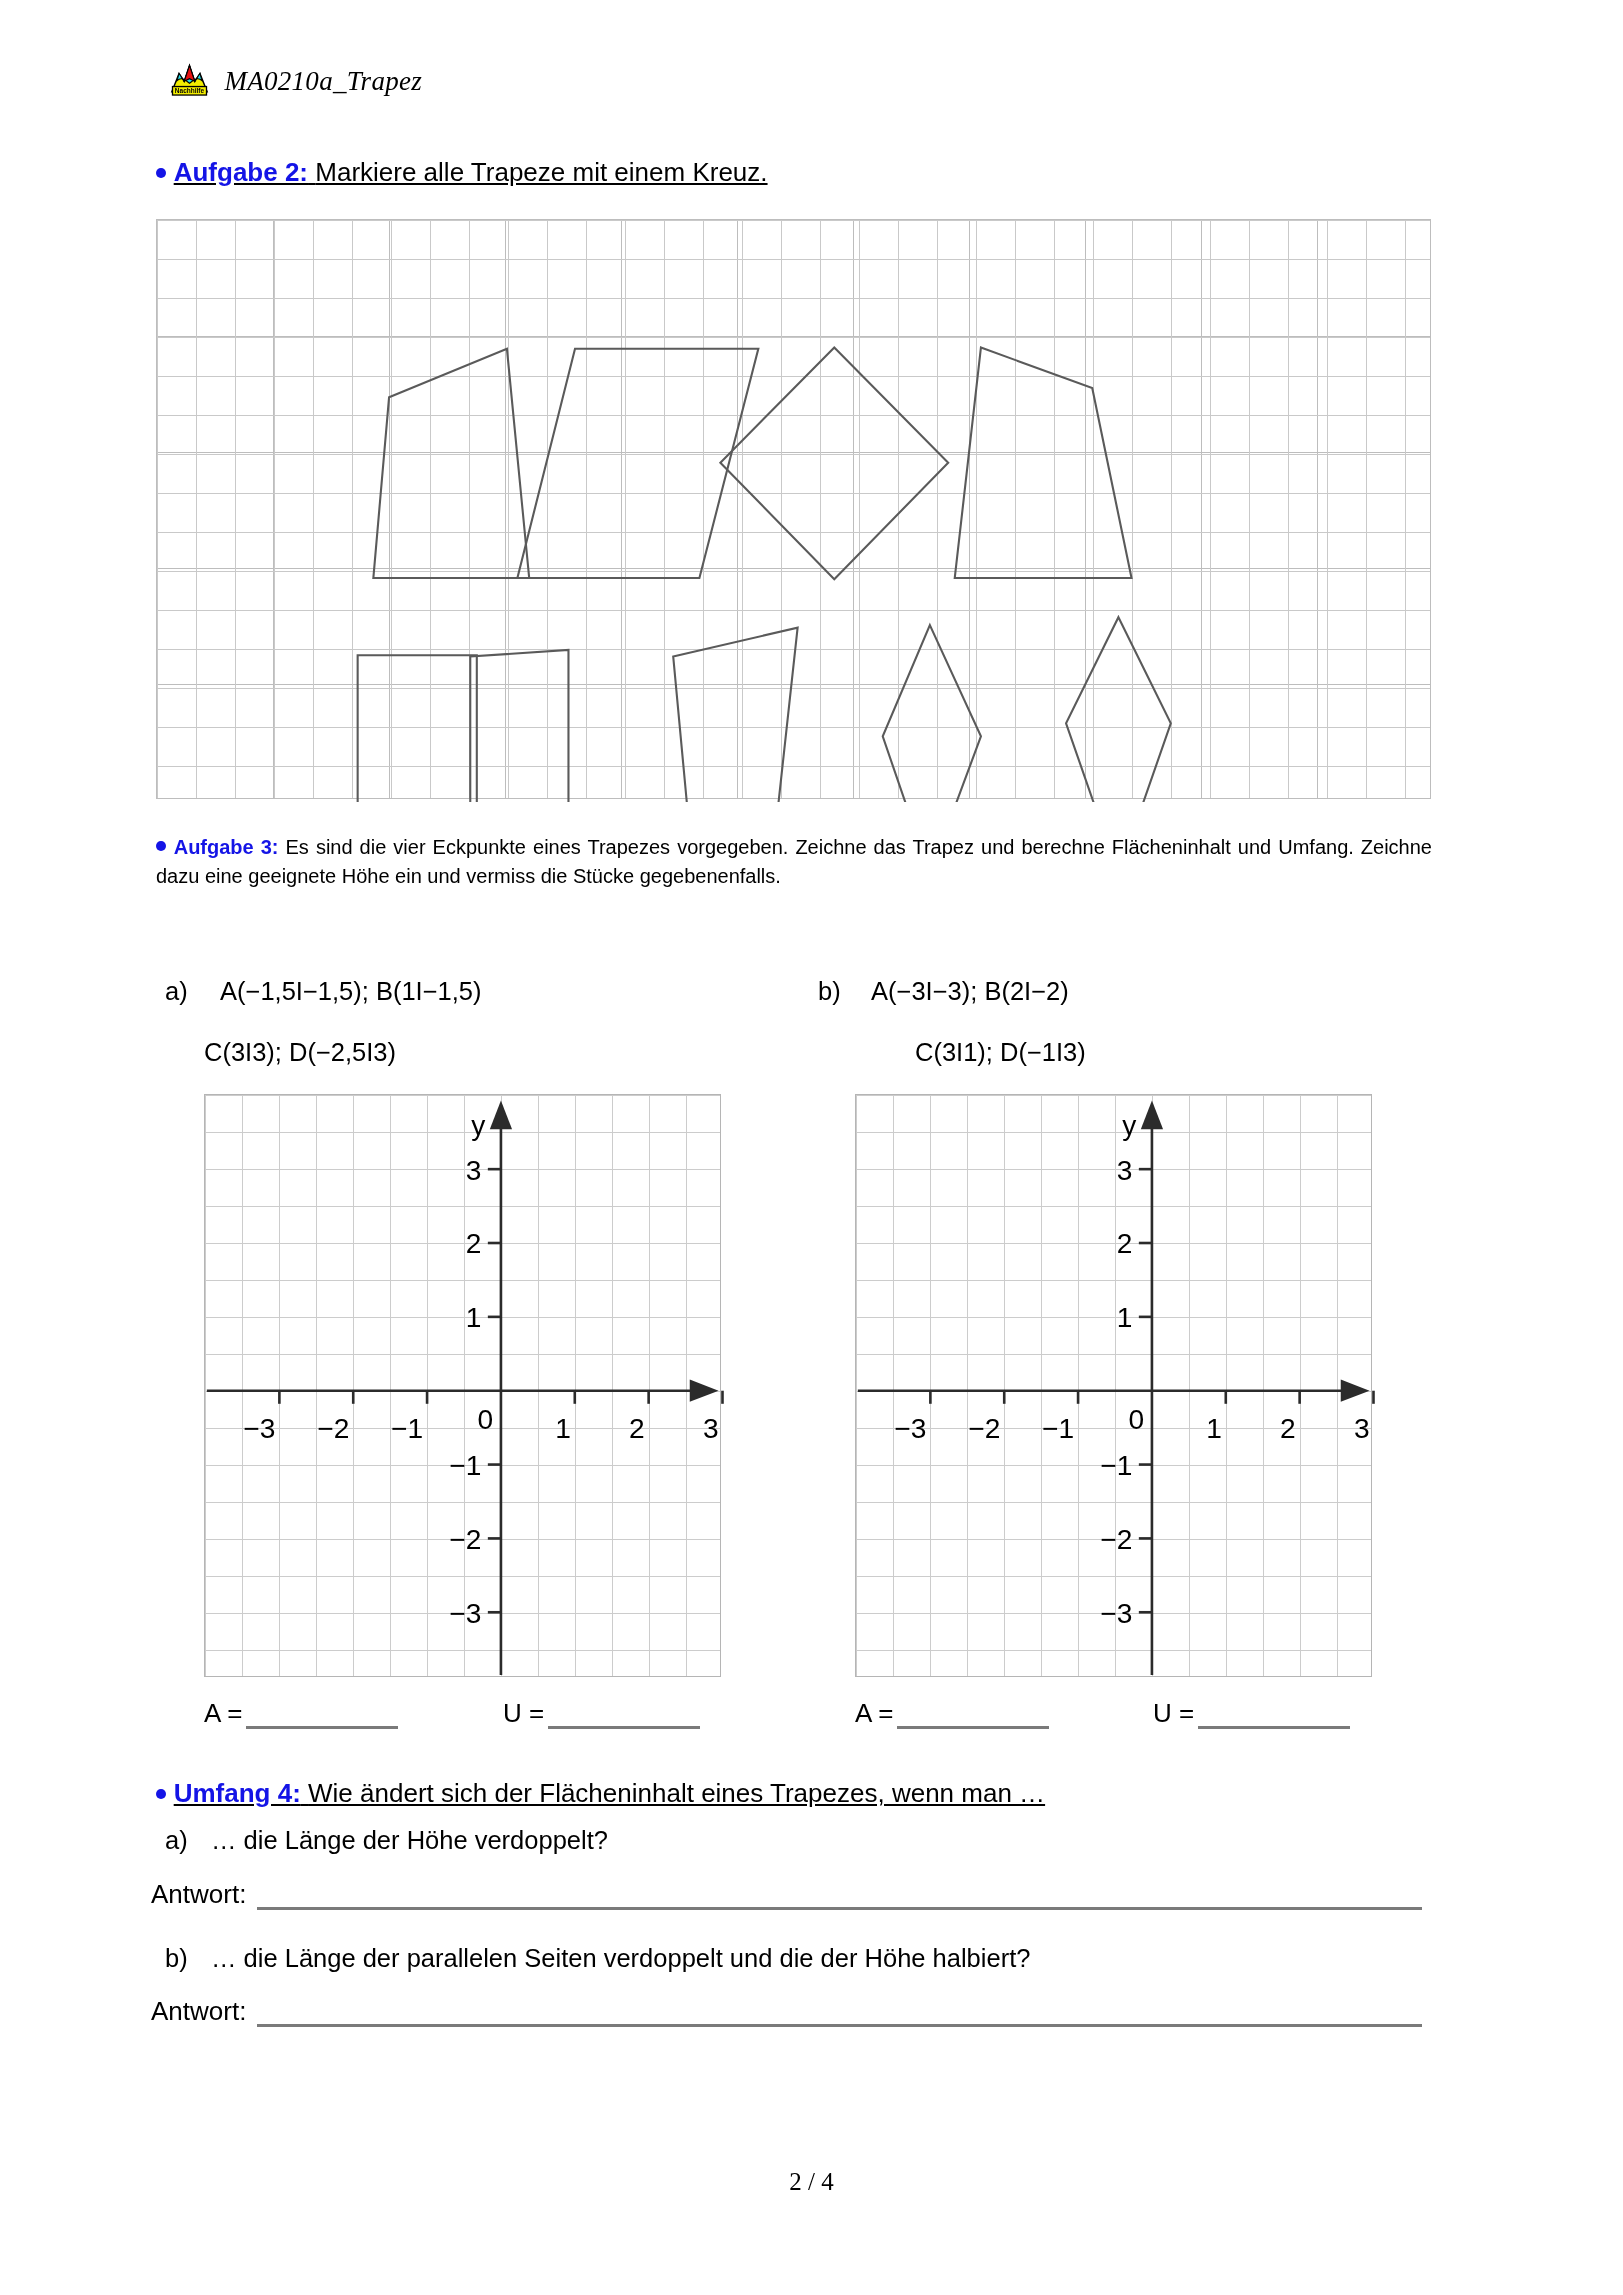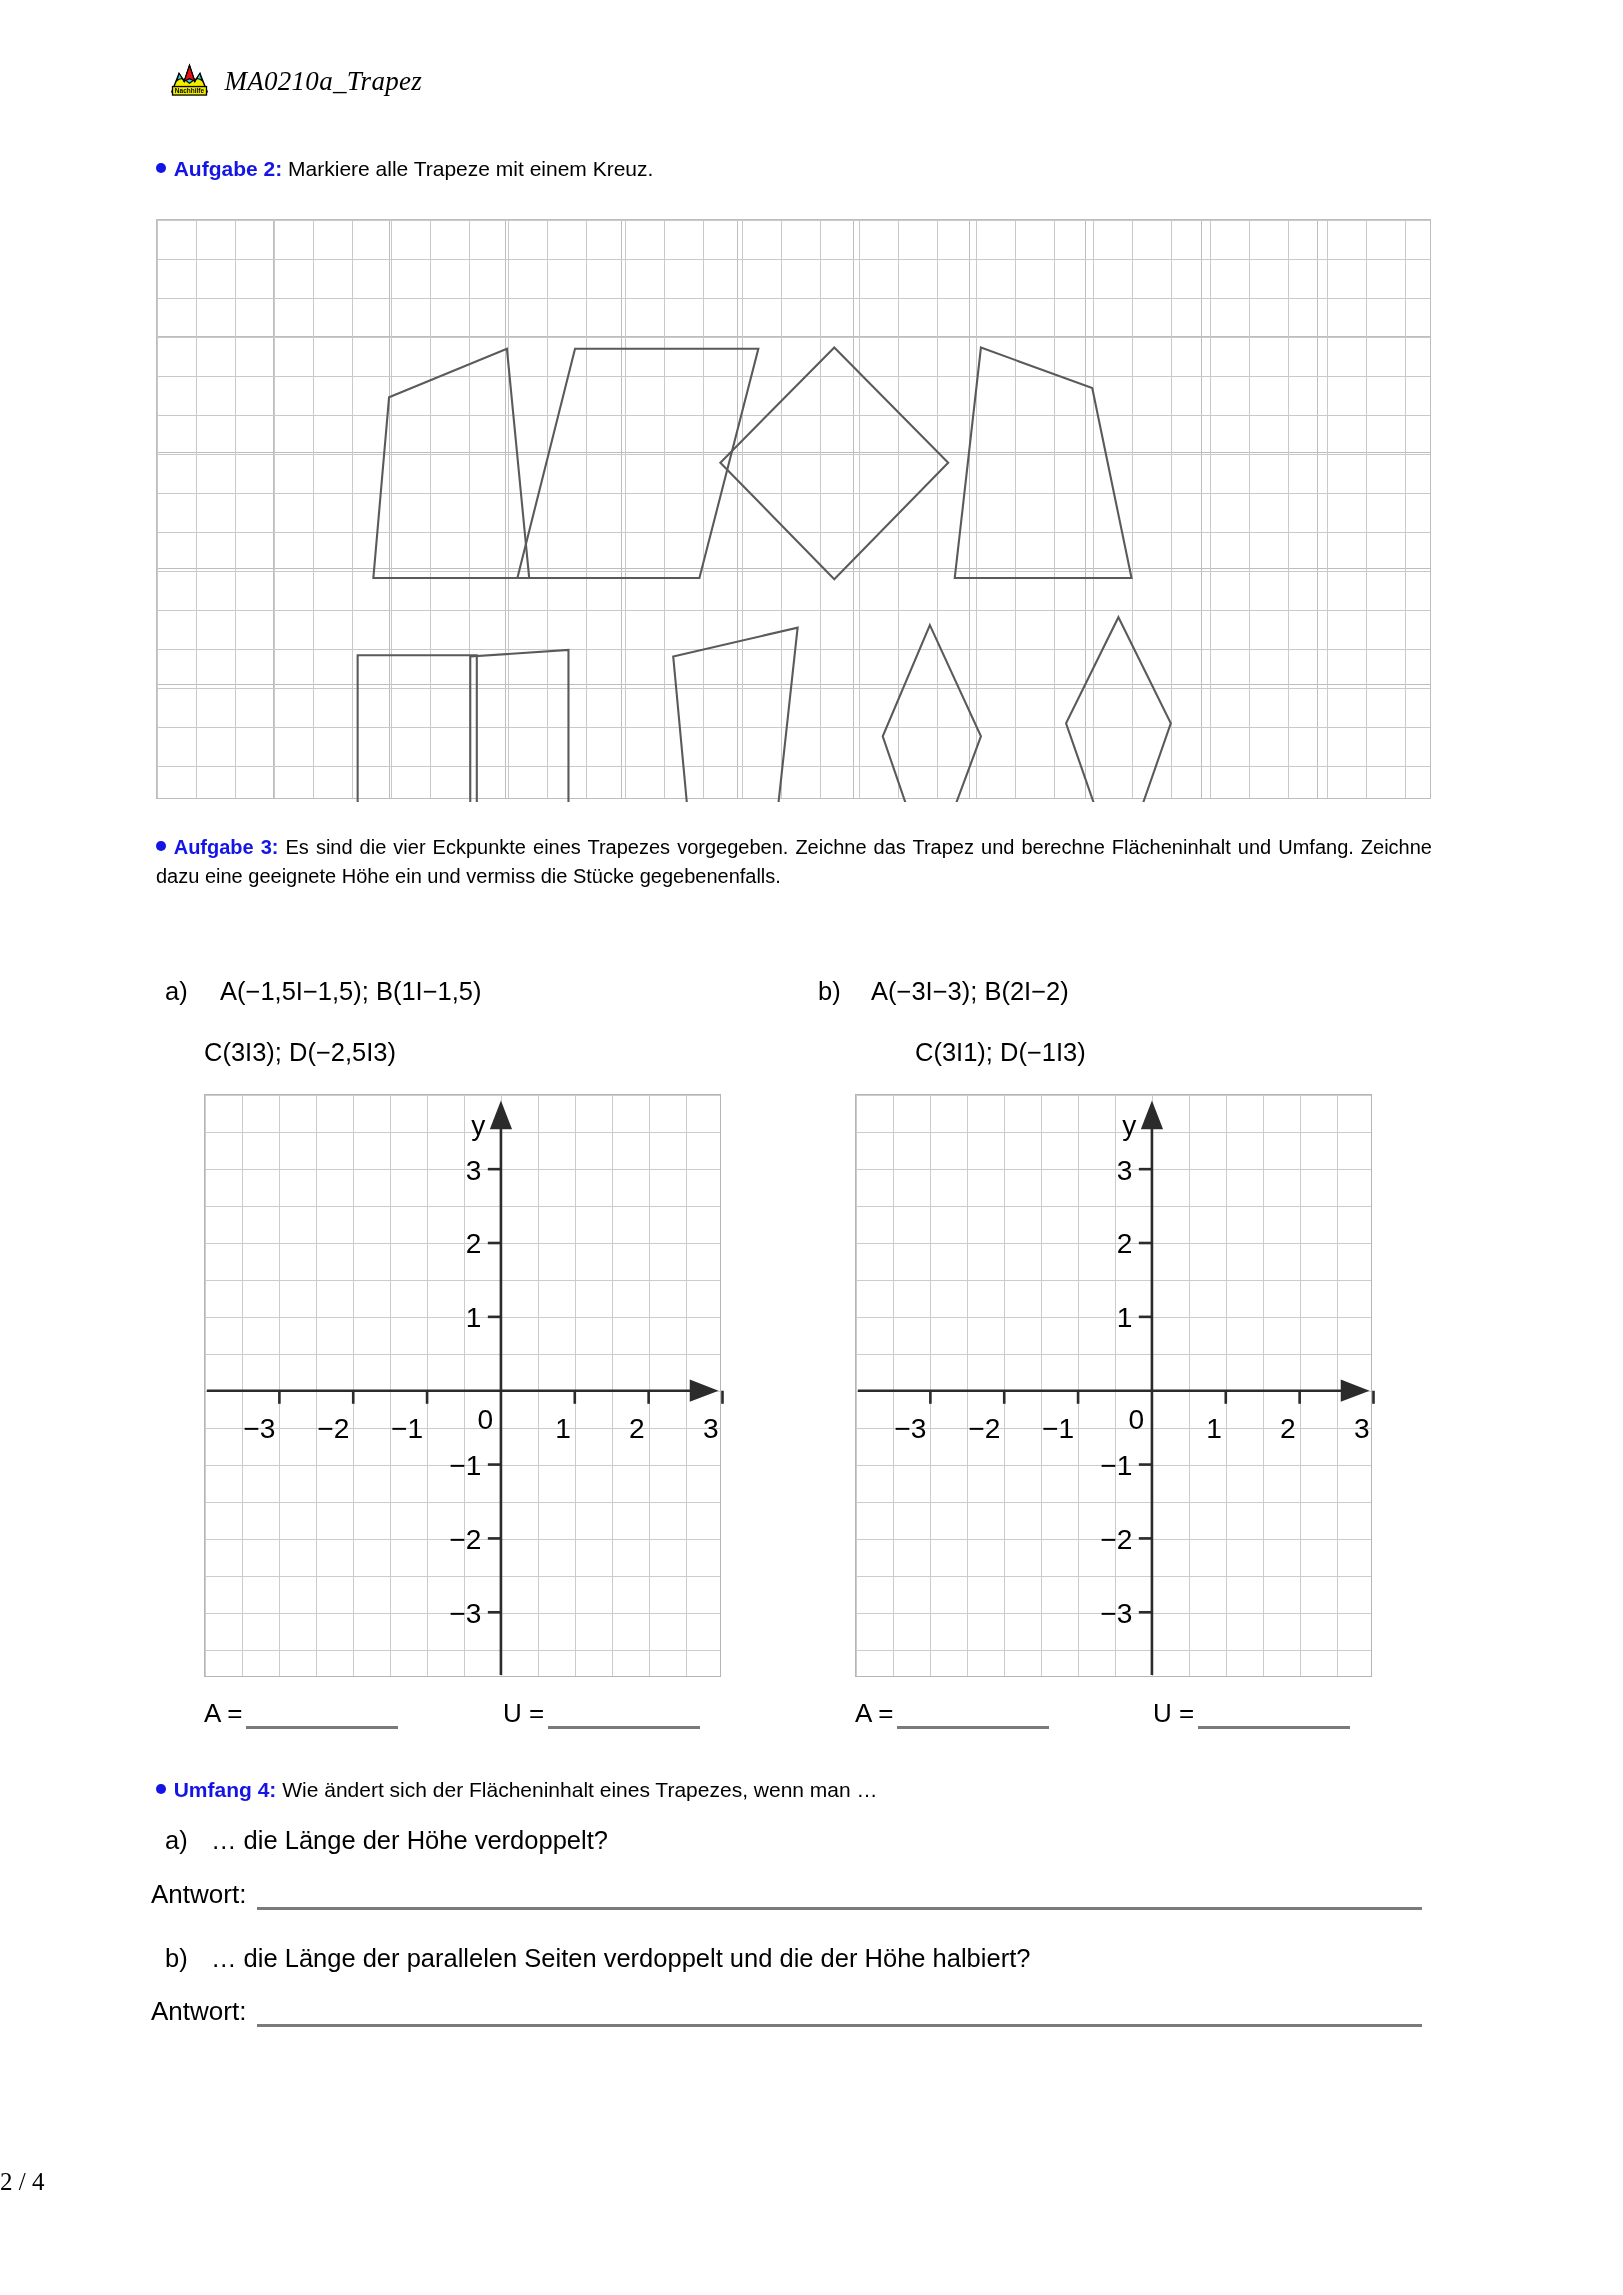--- a/index.html
+++ b/index.html
@@ -30,23 +30,24 @@
     font-family: "Liberation Serif", serif;
     font-style: italic;
     font-size: 27px;
     letter-spacing: 0.3px;
     white-space: nowrap;
   }
 
   
   .task-line {
     position: absolute;
-    font-size: 21px;
+    font-size: 26px;
     line-height: 1.42;
     color: #000;
+    text-decoration: underline;
   }
   .bullet {
     display: inline-block;
     width: 9.8px; height: 9.8px;
     border-radius: 50%;
     background: #1414e6;
     vertical-align: 3.3px;
     margin-right: 7.9px;
   }
   .task-label {
@@ -145,21 +146,21 @@
     border-bottom: 3.3px solid #7a7a7a;
     height: 21px;
   }
 
   
   .footer {
     position: absolute;
     left: 0;
     top: 2168px;
     width: 1623px;
-    text-align: left;
+    text-align: center;
     font-family: "Liberation Serif", serif;
     font-size: 25px;
   }
 </style>
 </head>
 <body>
 
 <div class="header">
   <span>
     <svg class="logo" viewBox="0 0 62 52" xmlns="http://www.w3.org/2000/svg">

